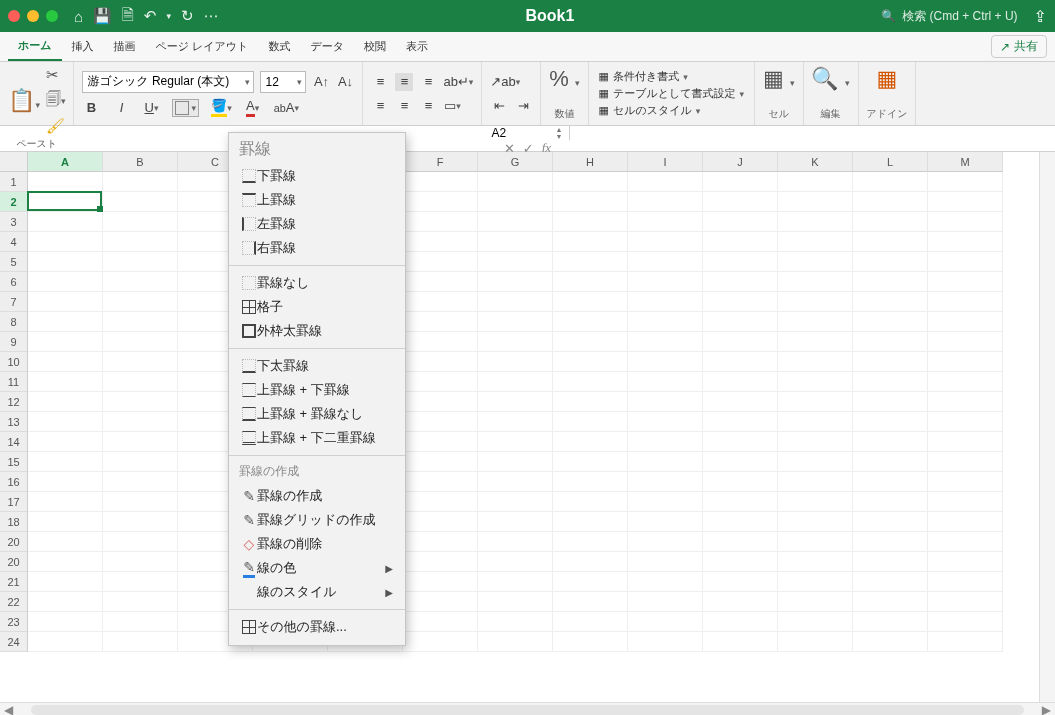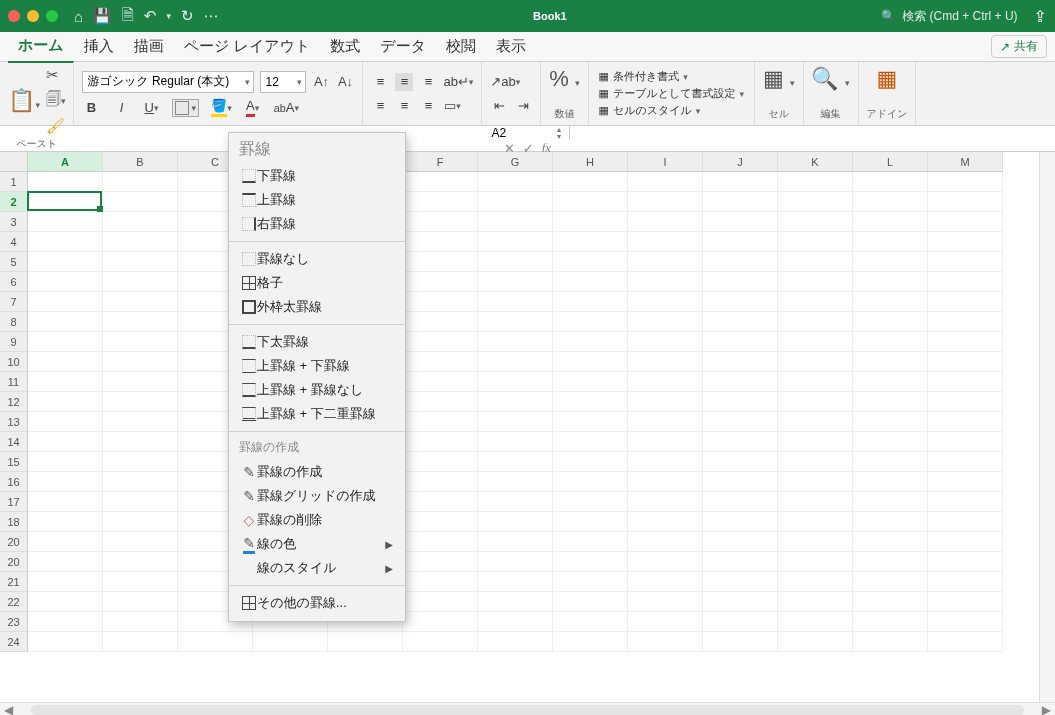--- a/index.html
+++ b/index.html
@@ -4,26 +4,26 @@
 <style>
 * { margin: 0; padding: 0; box-sizing: border-box; font-family: "Hiragino Sans", "Yu Gothic", sans-serif; }
 body { background: #fff; width: 1055px; height: 715px; overflow: hidden; position: relative; font-size: 12px; }
 
 .titlebar { background: #1a8044; height: 32px; display: flex; align-items: center; padding: 0 8px; color: #fff; }
 .traffic { display: flex; gap: 7px; margin-right: 16px; }
 .dot { width: 12px; height: 12px; border-radius: 50%; }
 .dot.r { background: #ff5f57; } .dot.y { background: #febc2e; } .dot.g { background: #28c840; }
 .titlebar .qat { display: flex; gap: 10px; align-items: center; }
 .titlebar .qat span { opacity: .9; font-size: 15px; }
-.titlebar .title { flex: 1; text-align: center; font-weight: 600; font-size: 11px; }
+.titlebar .title { flex: 1; text-align: center; font-weight: 600; font-size: 16px; }
 .titlebar .search { display: flex; align-items: center; gap: 6px; opacity: .85; font-size: 12px; }
 .titlebar .right { margin-left: 16px; font-size: 16px; }
 
 .tabs { display: flex; align-items: center; background: #f7f7f7; border-bottom: 1px solid #d0d0d0; height: 30px; padding-left: 8px; }
-.tab { padding: 6px 10px; font-size: 15px; color: #333; cursor: pointer; }
+.tab { padding: 6px 10px; font-size: 11px; color: #333; cursor: pointer; }
 .tab.active { font-weight: 700; color: #1a8044; border-bottom: 2px solid #1a8044; }
 .tabs .space { flex: 1; }
 .share { display: flex; align-items: center; gap: 4px; border: 1px solid #ccc; border-radius: 4px; padding: 2px 8px; margin-right: 8px; color: #1a8044; font-size: 12px; }
 
 .ribbon { background: #f2f2f2; border-bottom: 1px solid #d0d0d0; height: 64px; display: flex; align-items: stretch; }
 .group { display: flex; flex-direction: column; padding: 4px 8px; border-right: 1px solid #dcdcdc; justify-content: center; }
 .group.labeled { justify-content: space-between; }
 .group .lbl { text-align: center; font-size: 10px; color: #666; padding-top: 2px; }
 .hrow { display: flex; align-items: center; gap: 6px; }
 .vstack { display: flex; flex-direction: column; gap: 4px; }
@@ -667,20 +667,26 @@
       <span>下罫線</span>
     </div>
   <div class="dd-item">
       <span class="iic">
         <span class="bicon" style="border:1px dotted #bbb;border-top:2px solid #444"></span>
       </span>
       <span>上罫線</span>
     </div>
   <div class="dd-item">
       <span class="iic">
+        <span class="bicon" style="border:1px dotted #bbb;border-left:2px solid #444"></span>
+      </span>
+      <span>左罫線</span>
+    </div>
+  <div class="dd-item">
+      <span class="iic">
         <span class="bicon" style="border:1px dotted #bbb;border-right:2px solid #444"></span>
       </span>
       <span>右罫線</span>
     </div>
   <div class="dd-sep"></div>
   <div class="dd-item">
       <span class="iic">
         <span class="bicon" style="border:1px dotted #bbb"></span>
       </span>
       <span>罫線なし</span>

